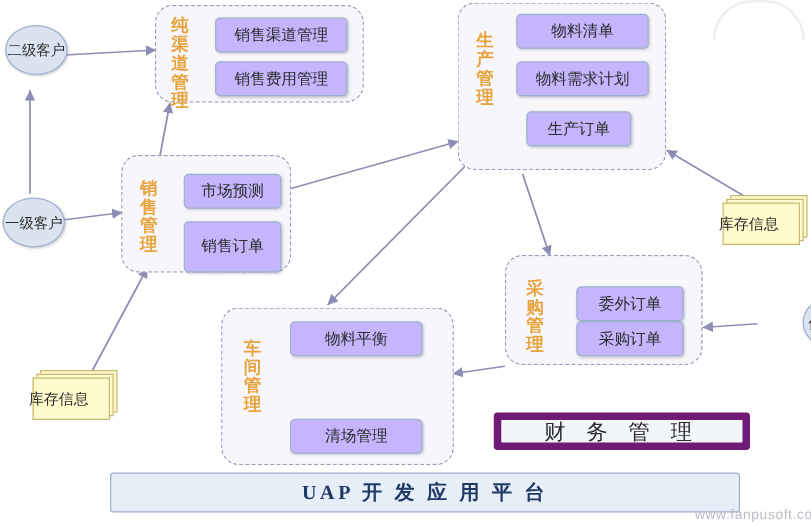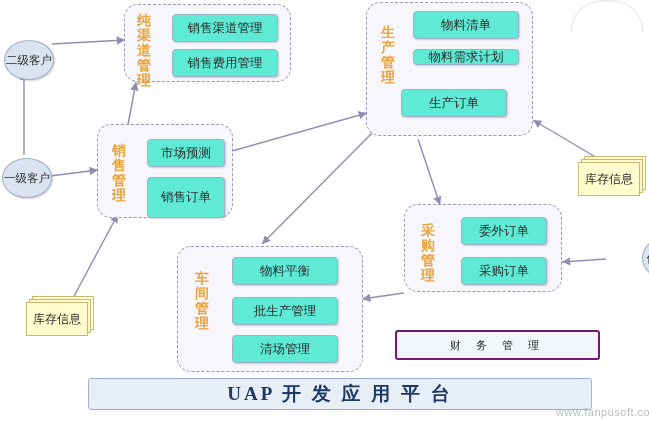--- a/index.html
+++ b/index.html
@@ -42,21 +42,21 @@
     font-size: 14px;
     line-height: 15px;
     text-align: center;
     letter-spacing: 0px;
     width: 18px;
   }
 
   
   .bbox {
     position: absolute;
-    background: #5eead4;
+    background: #c4b5fd;
     border: 1px solid #9fb0cc;
     border-radius: 4px;
     box-sizing: border-box;
     color: #2c2c2c;
     font-size: 12.5px;
     display: flex;
     align-items: center;
     justify-content: center;
     text-align: center;
     box-shadow: 1px 1px 2px rgba(120,120,140,0.35);
@@ -79,21 +79,21 @@
   }
 
   
   .note {
     position: absolute;
     box-sizing: border-box;
     color: #2c2c2c;
     font-size: 12px;
     display: flex;
     align-items: center;
-    justify-content: center;
+    justify-content: flex-start;
     text-align: center;
     font-family: Liberation Mono, monospace;
   }
   .note .sheet {
     position: absolute;
     background: #fffbcc;
     border: 1px solid #c9b873;
     box-sizing: border-box;
   }
   .note .sheet.s1 { left: 6px; top: 0px; right: 0; bottom: 6px; }
@@ -103,41 +103,41 @@
     position: relative;
     z-index: 3;
     left: -3px;
     top: 3px;
   }
 
   
   .finance {
     position: absolute;
     background: #f2f5fa;
-    border: 2px solid #701a75;
+    border: 6px solid #701a75;
     border-radius: 3px;
     box-sizing: border-box;
     color: #2c2c2c;
-    font-size: 11px;
+    font-size: 17px;
     letter-spacing: 6px;
     display: flex;
     align-items: center;
     justify-content: center;
   }
 
   
   .platform {
     position: absolute;
     background: #e6eef8;
     border: 1px solid #9fb0cc;
     border-radius: 3px;
     box-sizing: border-box;
     color: #1f3864;
     font-weight: bold;
-    font-size: 19px;
+    font-size: 16px;
     letter-spacing: 3px;
     display: flex;
     align-items: center;
     justify-content: center;
     font-family: "Liberation Serif", serif;
   }
 
   
   .logo {
     position: absolute;
@@ -217,21 +217,21 @@
       <path d="M418,139 L440,205"></path>
 
       <path d="M606,259 L562,262"></path>
 
       <path d="M404,293 L362,299"></path>
 
       <path d="M372,133 L262,244"></path>
     </g>
   </svg>
 
-  <div class="ellipse" style="left:4px; top:40px; width:50px; height:40px;">
+  <div class="ellipse" style="left:4px; top:20px; width:50px; height:40px;">
     <span>二级客户</span>
   </div>
 
   <div class="ellipse" style="left:2px; top:158px; width:50px; height:40px;">
     <span>一级客户</span>
   </div>
 
   <div class="ellipse" style="left:604px; top:238px; width:44px; height:40px;margin-left:38px;">
     <span>供应商</span>
   </div>
@@ -258,34 +258,33 @@
 
   <div class="group" style="left:97px; top:124px; width:136px; height:94px;">
     <div class="group-title" style="left:12px; top:18px;">销售管理</div>
     <div class="bbox" style="left:49px; top:14px; width:78px; height:28px;">市场预测</div>
     <div class="bbox" style="left:49px; top:52px; width:78px; height:41px;">销售订单</div>
   </div>
 
   <div class="group" style="left:366px; top:2px; width:167px; height:134px;">
     <div class="group-title" style="left:12px; top:22px;">生产管理</div>
     <div class="bbox" style="left:46px; top:8px; width:106px; height:28px;">物料清单</div>
-    <div class="bbox" style="left:46px; top:46px; width:106px; height:16px;">物料需求计划</div>
-    <div class="bbox" style="left:34px; top:86px; width:106px; height:28px;">生产订单</div>
+    <div class="bbox" style="left:46px; top:46px; width:106px; height:28px;">物料需求计划</div>
+    <div class="bbox" style="left:54px; top:86px; width:84px; height:28px;">生产订单</div>
   </div>
 
   <div class="group" style="left:404px; top:204px; width:158px; height:88px;">
     <div class="group-title" style="left:14px; top:18px;">采购管理</div>
-    <div class="bbox" style="left:56px; top:12px; width:86px; height:28px;">委外订单</div>
+    <div class="bbox" style="left:56px; top:24px; width:86px; height:28px;">委外订单</div>
     <div class="bbox" style="left:56px; top:52px; width:86px; height:28px;">采购订单</div>
   </div>
 
   <div class="group" style="left:177px; top:246px; width:186px; height:126px;">
     <div class="group-title" style="left:15px; top:24px;">车间管理</div>
     <div class="bbox" style="left:54px; top:10px; width:106px; height:28px;">物料平衡</div>
-    <div class="bbox" style="left:54px; top:50px; width:106px; height:28px;">批生产管理</div>
     <div class="bbox" style="left:54px; top:88px; width:106px; height:28px;">清场管理</div>
   </div>
 
   <div class="finance" style="left:395px; top:330px; width:205px; height:30px;">财 务 管 理</div>
 
   <div class="platform" style="left:88px; top:378px; width:504px; height:32px;">UAP 开 发 应 用 平 台</div>
 
   <div class="logo-url" style="left:556px; top:406px;">www.fanpusoft.com</div>
   <div class="watermark-arc" style="left:570px; top:0px;"></div>
 

